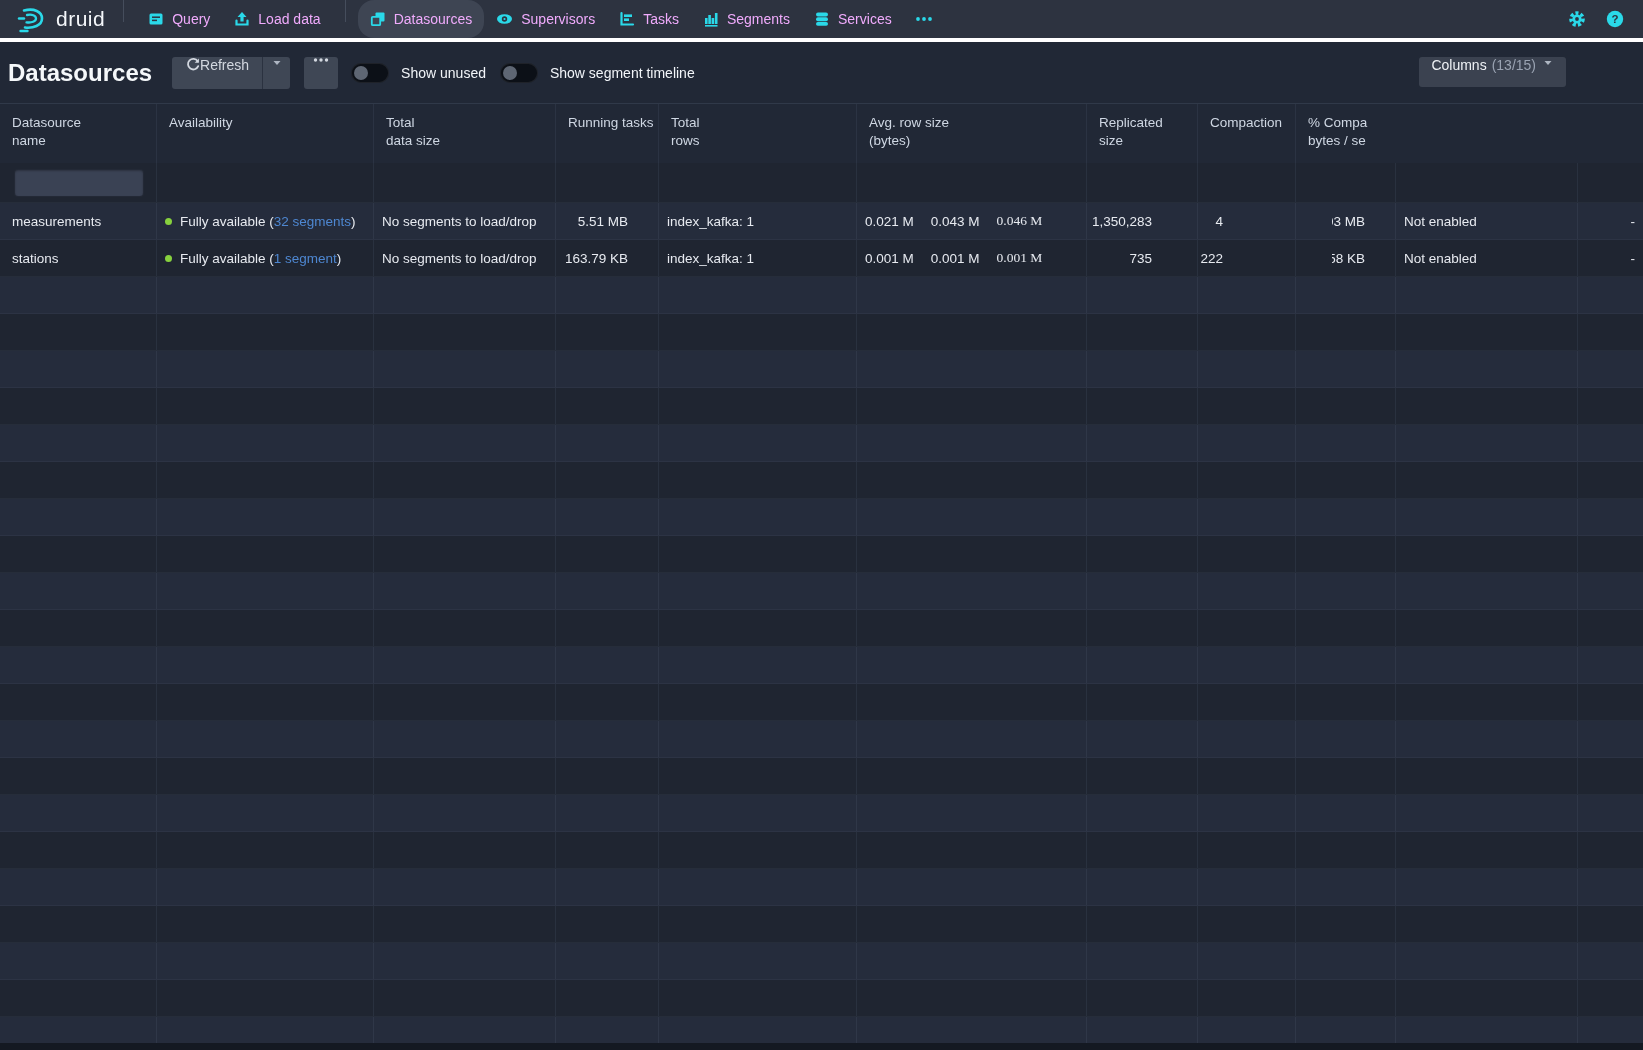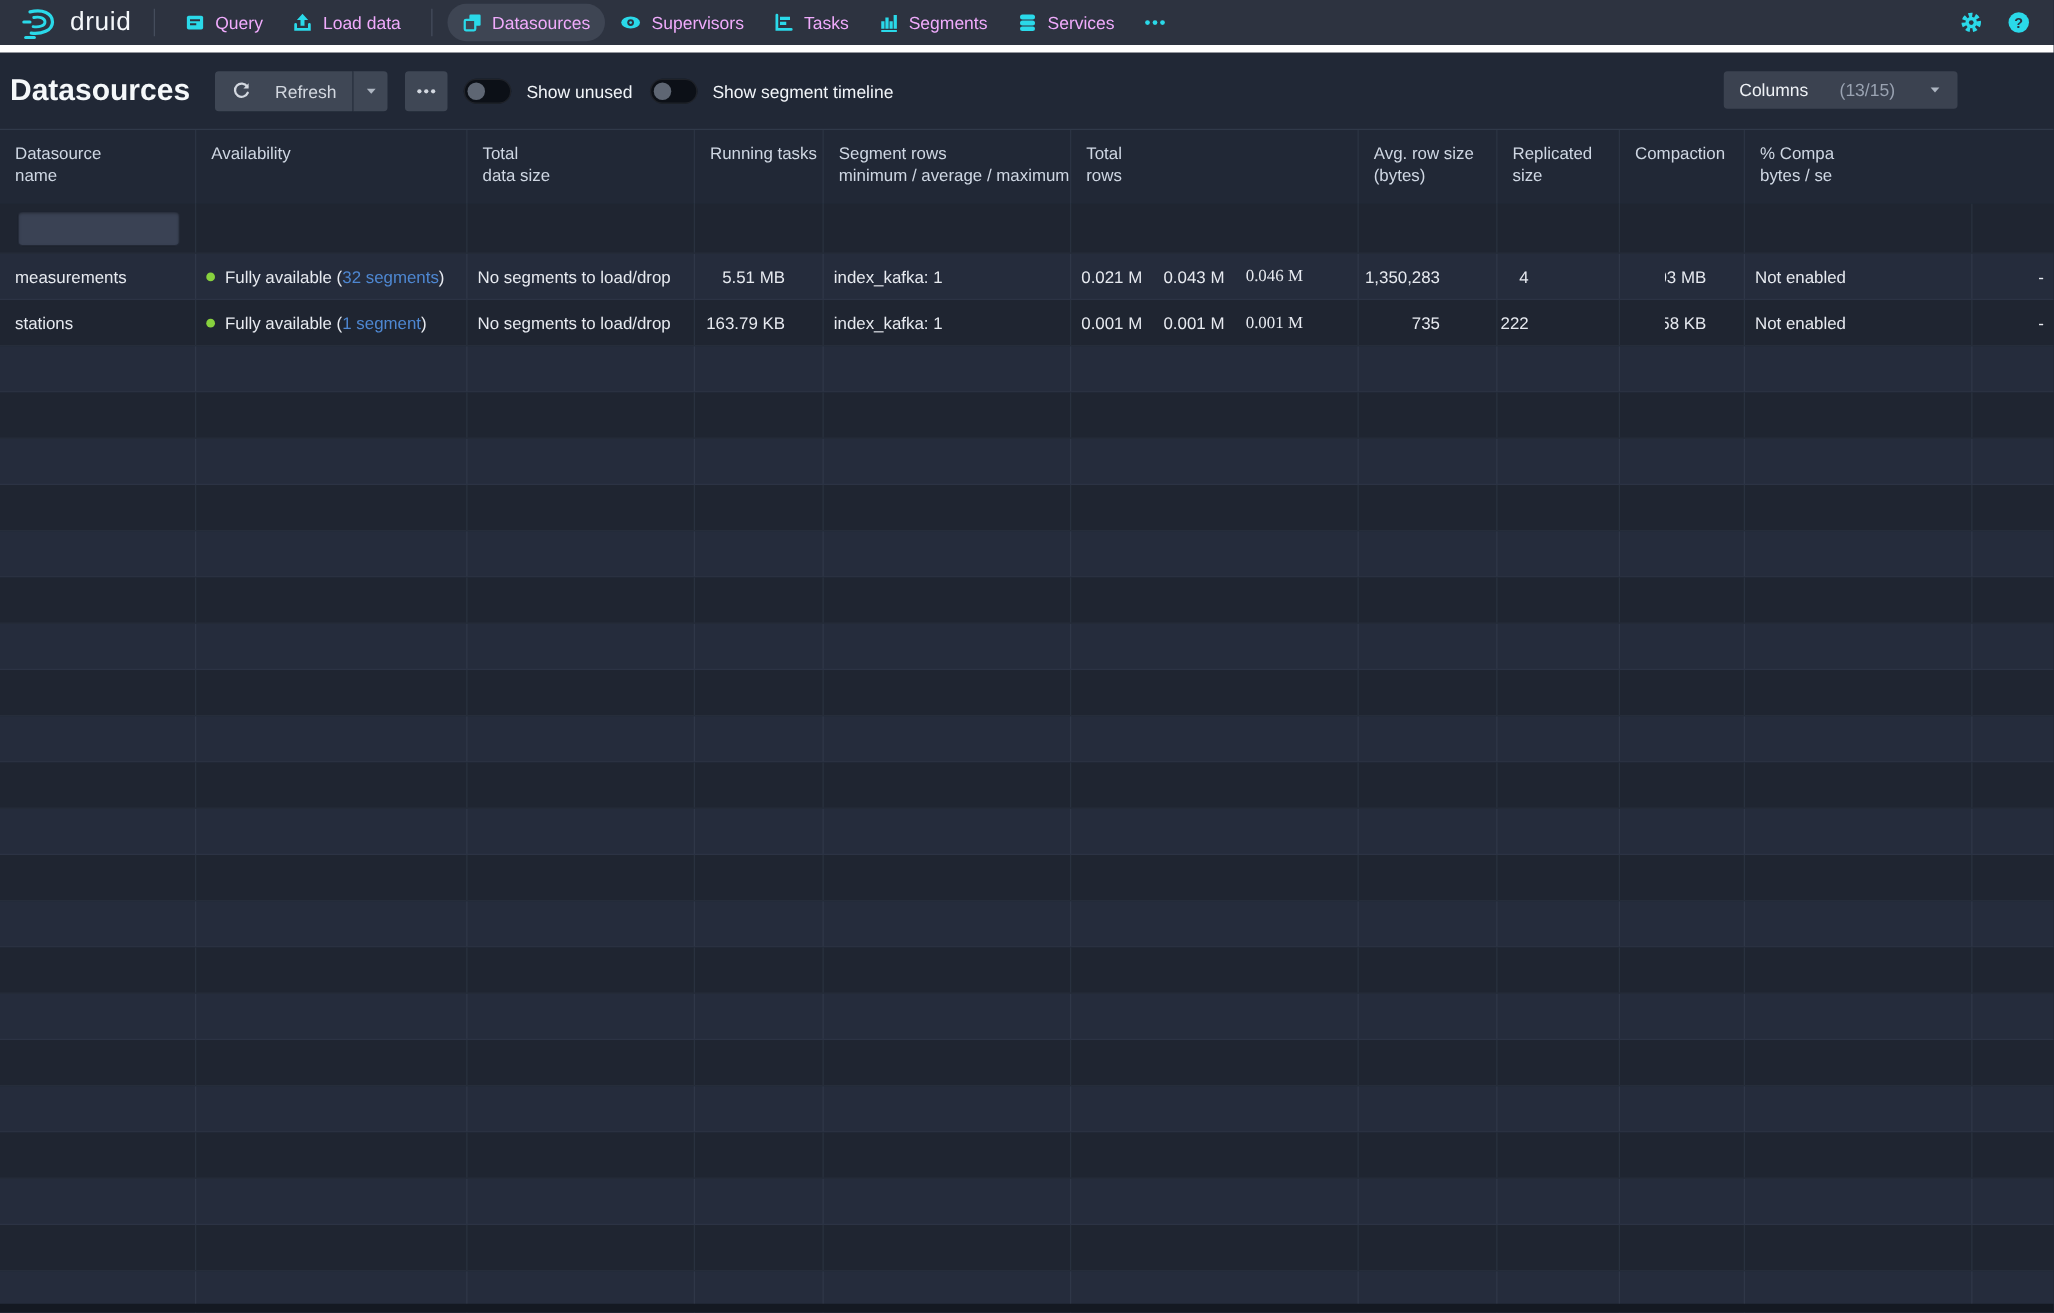--- a/index.html
+++ b/index.html
@@ -5,41 +5,41 @@
   * { margin:0; padding:0; box-sizing:border-box; }
   html,body { width:1643px; height:1050px; overflow:hidden; }
   body {
     background:#212836;
     font-family:"Liberation Sans", sans-serif;
     color:#e7eaf0;
     position:relative;
   }
   
   .navbar {
-    height:42px; background:#2d3340; border-bottom:6px solid #ffffff;
-    display:flex; align-items:center; padding:0 14px 0 10px;
+    height:42px; background:#2d3340; border-bottom:4px solid #ffffff;
+    display:flex; padding:0 14px 0 10px;
   }
   .logo { display:flex; align-items:center; gap:8px; padding:0 6px; }
   .logo-text { color:#f4f7fa; font-size:21px; letter-spacing:.5px; }
   .nav-divider { width:1px; height:22px; background:#454d5c; margin:0 12px; }
   .nav-item {
     display:flex; align-items:center; gap:8px; color:#f0abfc; font-size:14px;
     padding:7px 12px; border-radius:16px; cursor:pointer; white-space:nowrap;
   }
   .nav-item.active { background:#3e4553; }
   .nav-more { padding:7px 10px; display:flex; align-items:center; }
   .nav-right { margin-left:auto; display:flex; align-items:center; gap:18px; padding-right:4px; }
   .icon { display:inline-flex; flex:none; }
   
   .toolbar { height:61px; display:flex; align-items:center; padding:0 8px; position:relative; }
   .page-title { font-size:24px; font-weight:700; color:#f5f8fa; margin-right:20px; }
   .split-btn { display:flex; height:32px; }
   .btn {
     background:#3f4755; color:#d3d8e0; font-size:14px; border:none;
-    display:flex; align-items:center; gap:20px; cursor:pointer;
+    display:flex; gap:0; cursor:pointer;
     font-family:"Liberation Sans", sans-serif;
   }
   .refresh-main { padding:0 13px; border-radius:3px 0 0 3px; }
   .refresh-caret { width:28px; justify-content:center; border-radius:0 3px 3px 0; border-left:1px solid #2b3240; }
   .more-btn { width:34px; height:32px; justify-content:center; border-radius:3px; margin-left:14px; letter-spacing:2px; font-weight:700; }
   .switch { width:38px; height:20px; border-radius:10px; background:#0c1017; position:relative; cursor:pointer; flex:none; box-shadow: inset 0 0 0 1px rgba(255,255,255,.08); }
   .switch .knob { position:absolute; left:3px; top:3px; width:14px; height:14px; border-radius:50%; background:#5e6673; }
   .switch1 { margin-left:13px; }
   .switch2 { margin-left:14px; }
   .switch-label { font-size:14px; color:#f2f5f9; margin-left:12px; }
@@ -274,24 +274,20 @@
         <div>Availability</div>
       </div>
       <div class="h-cell">
         <div>Total</div>
         <div>data size</div>
       </div>
       <div class="h-cell">
         <div>Running tasks</div>
       </div>
       <div class="h-cell">
-        <div>Segment rows</div>
-        <div>minimum / average / maximum</div>
-      </div>
-      <div class="h-cell">
         <div>Total</div>
         <div>rows</div>
       </div>
       <div class="h-cell">
         <div>Avg. row size</div>
         <div>(bytes)</div>
       </div>
       <div class="h-cell">
         <div>Replicated</div>
         <div>size</div>

